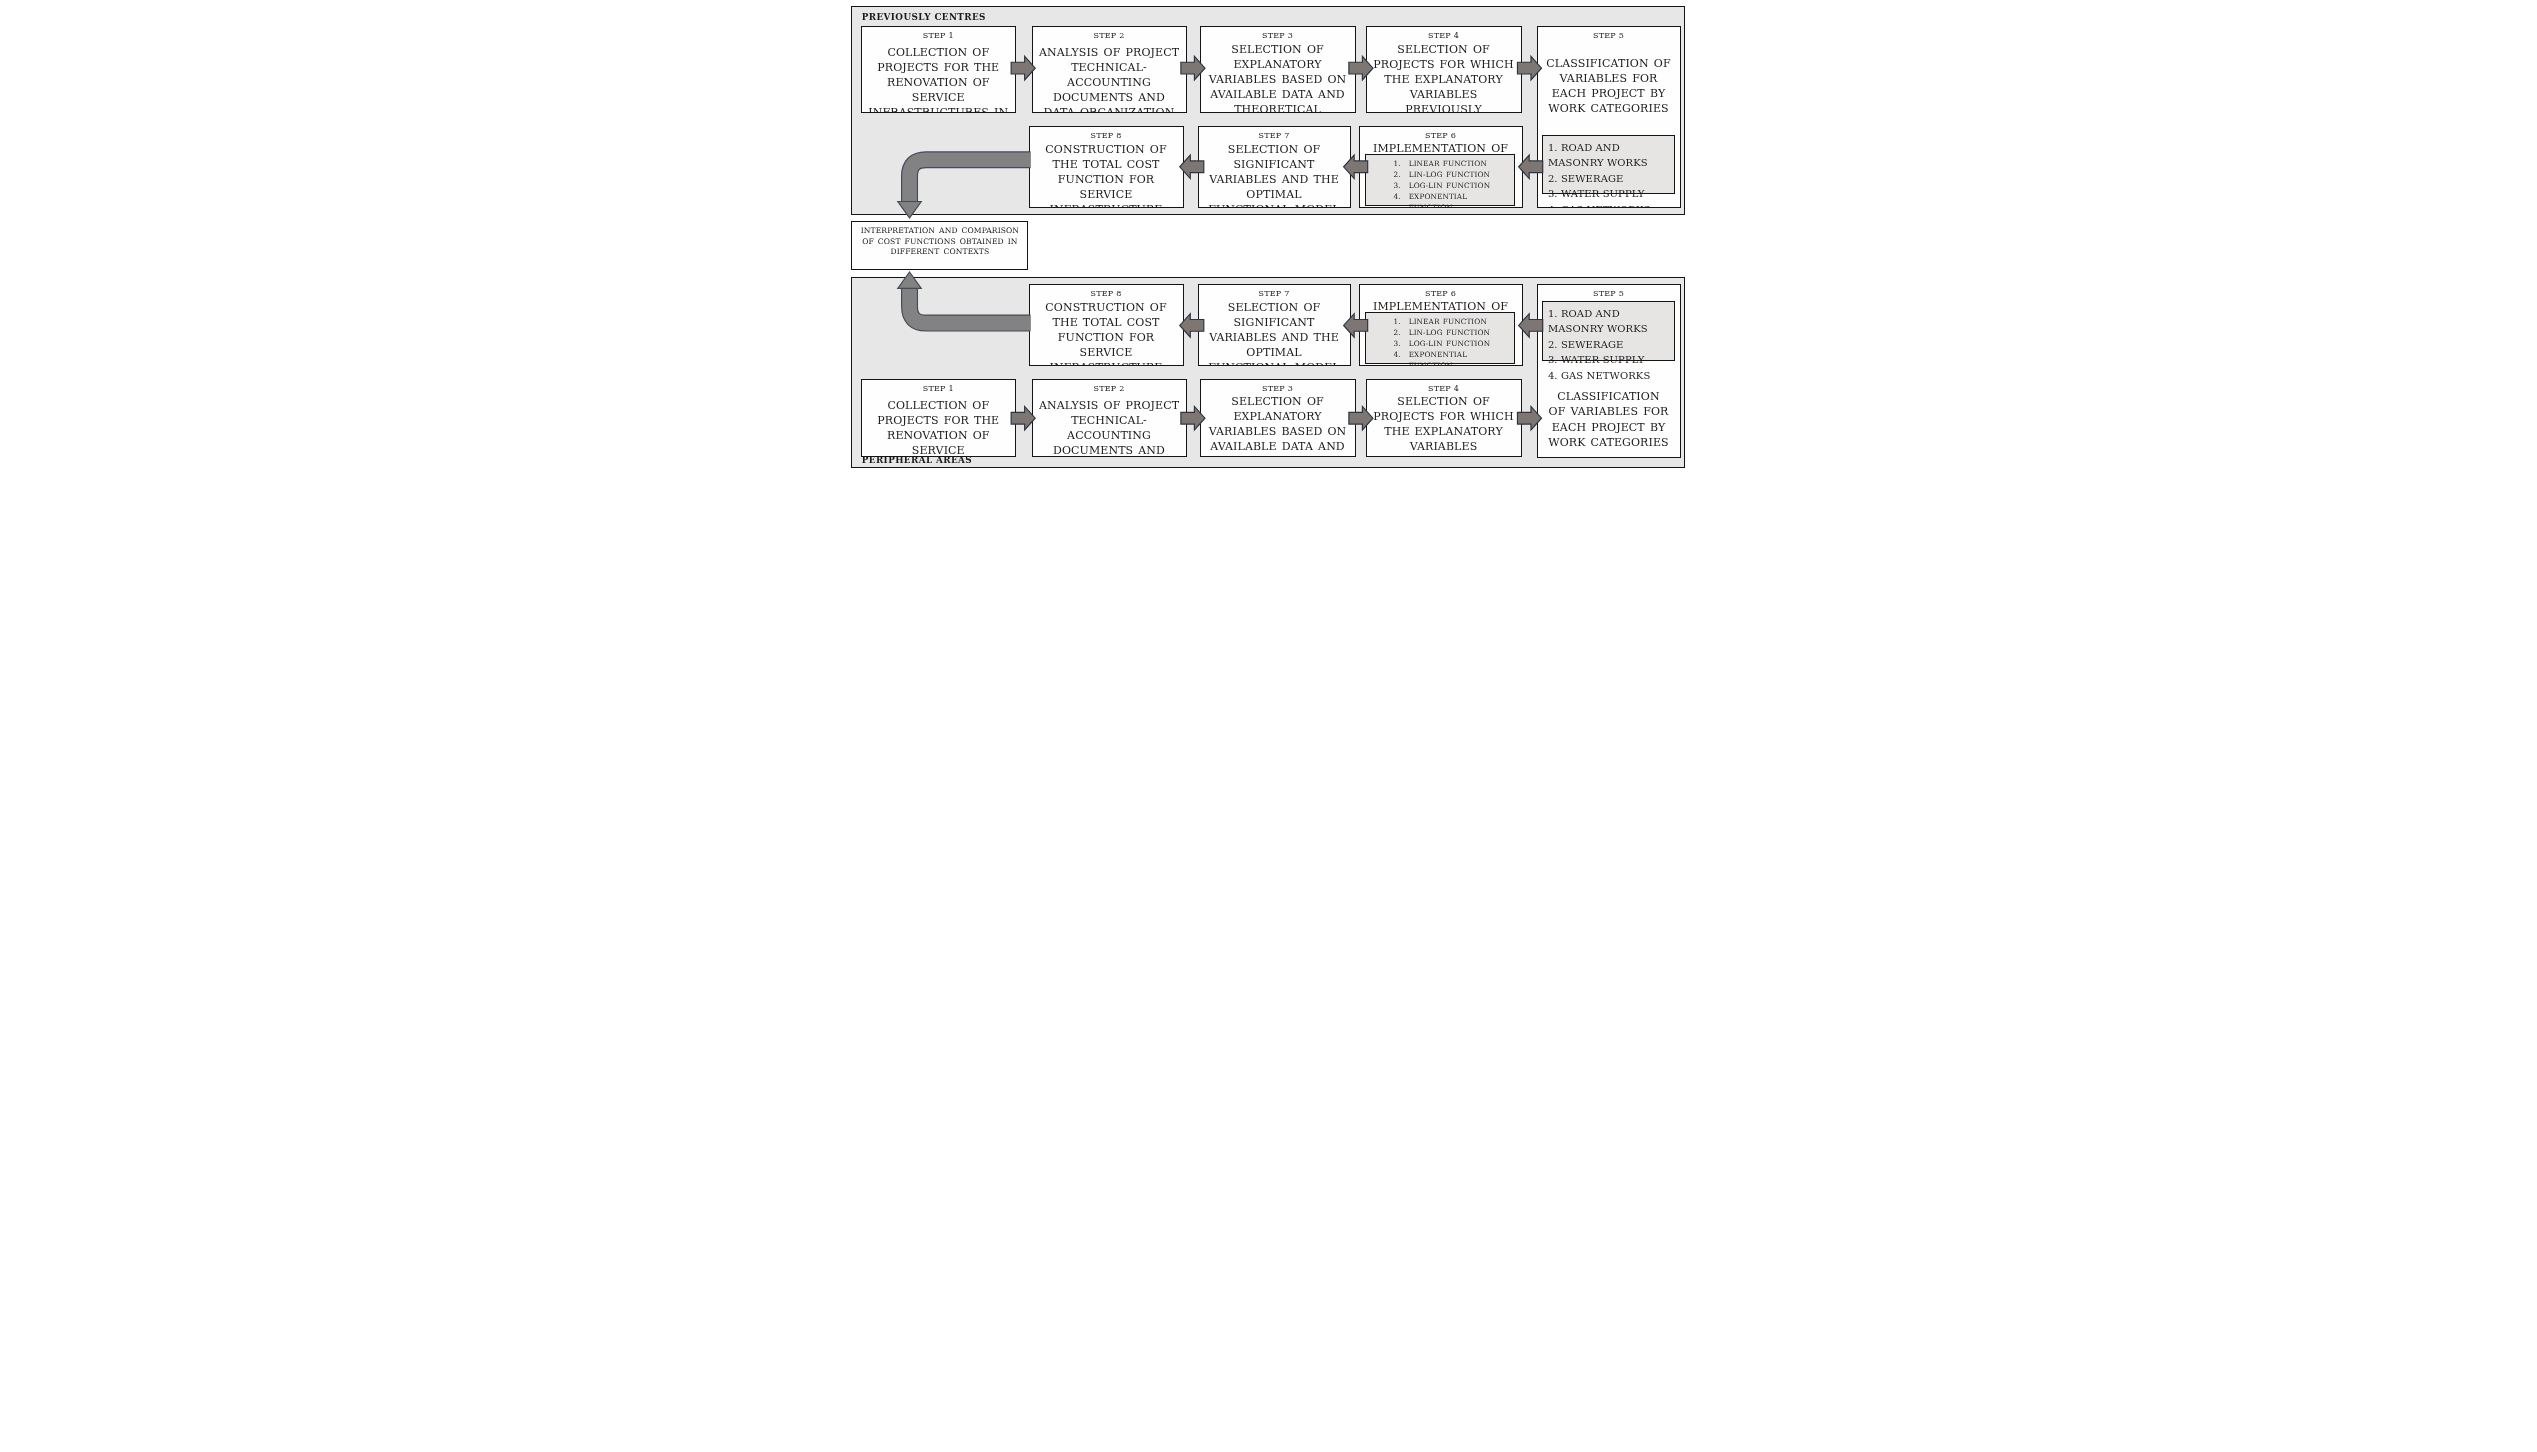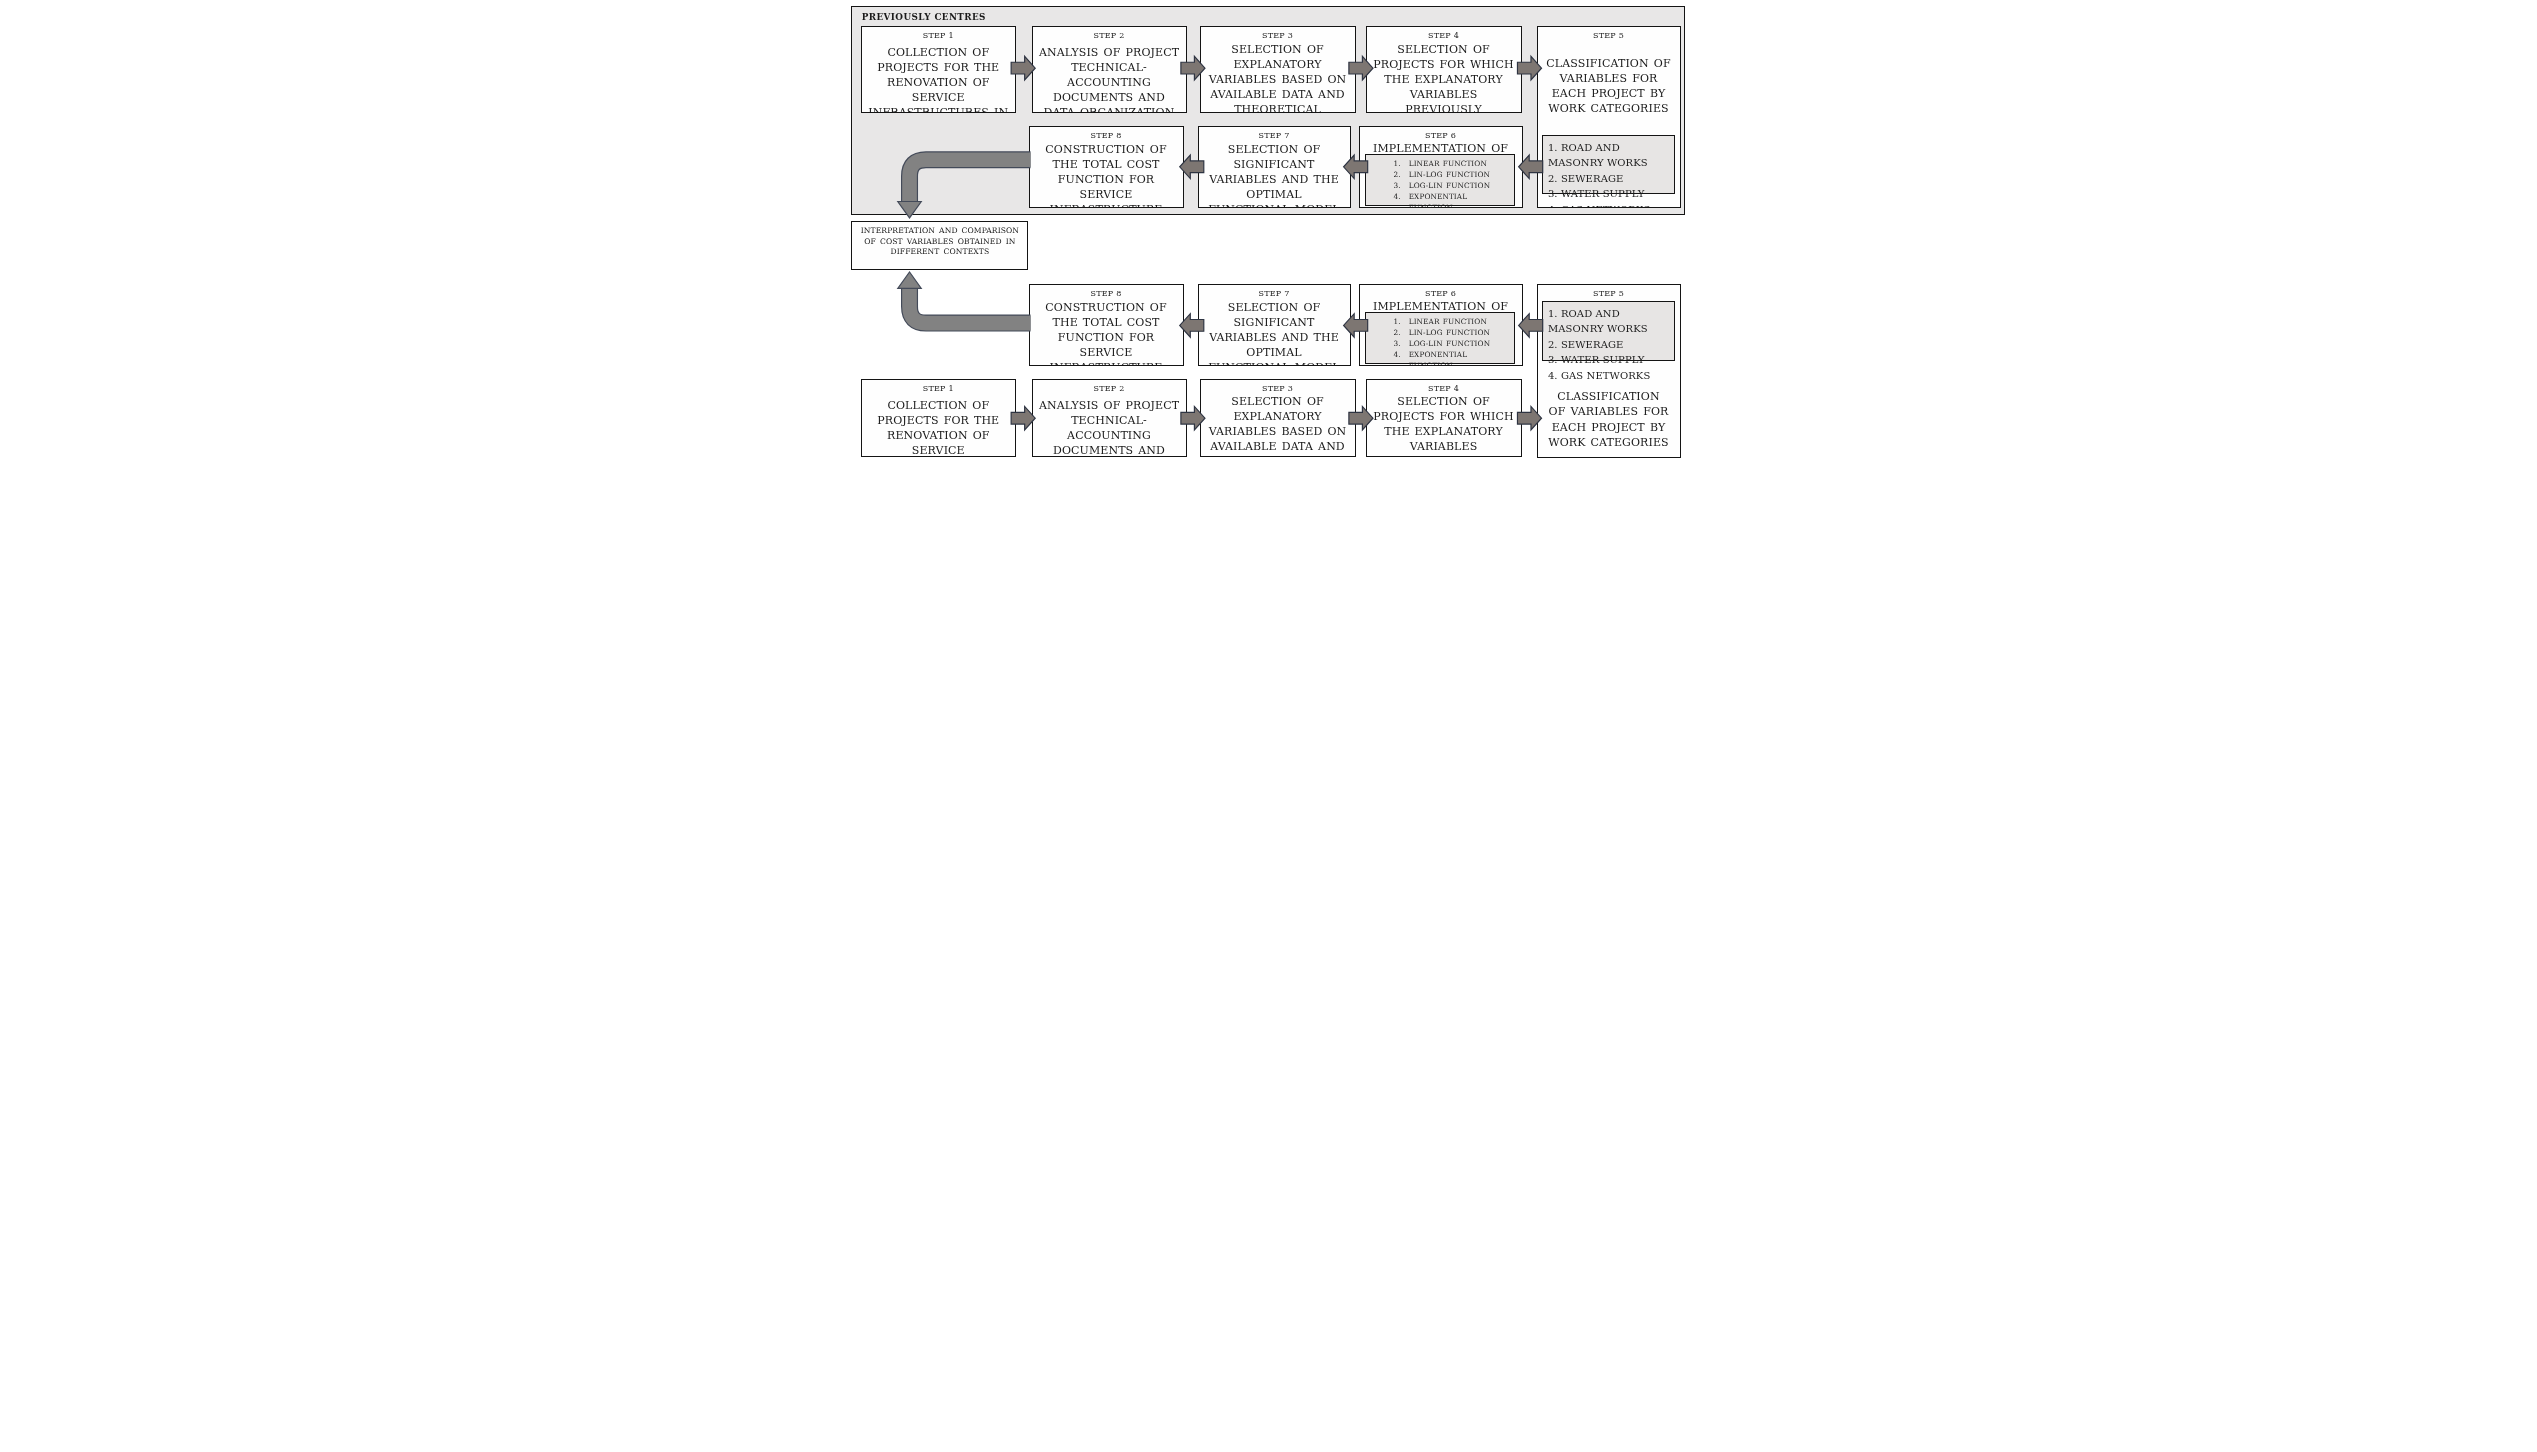--- a/index.html
+++ b/index.html
@@ -97,23 +97,26 @@
           </li>
         <li>
             <span class="num">4.</span>
             <span class="lbl">EXPONENTIAL FUNCTION</span>
           </li>
       </ul>
     </div>
   </div>
 
   <div class="interp" style="left:5.9px;top:221px;width:177px;height:49px">
-    <div class="step-body">INTERPRETATION AND COMPARISON OF COST VARIABLES OBTAINED IN DIFFERENT CONTEXTS</div>
-  </div>
-
+    <div class="step-body">INTERPRETATION AND COMPARISON OF COST FUNCTIONS OBTAINED IN DIFFERENT CONTEXTS</div>
+  </div>
+
+  <div class="section" style="left:5.9px;top:277px;width:834px;height:191px">
+    <div class="section-label bottom">PERIPHERAL AREAS</div>
+  </div>
 
   <div class="box" style="left:183px;top:284px;width:155px;height:82px">
     <div class="step-title">STEP 8</div>
     <div class="step-body" style="margin-top:2.3px">CONSTRUCTION OF THE TOTAL COST FUNCTION FOR SERVICE INFRASTRUCTURE RENOVATION PROJECTS IN THE PERIPHERAL AREAS</div>
   </div>
   <div class="box" style="left:352px;top:284px;width:153px;height:82px">
     <div class="step-title">STEP 7</div>
     <div class="step-body" style="margin-top:2.3px">SELECTION OF SIGNIFICANT VARIABLES AND THE OPTIMAL FUNCTIONAL MODEL FOR EACH WORK CATEGORY</div>
   </div>
   <div class="box" style="left:513px;top:284px;width:164px;height:82px">

